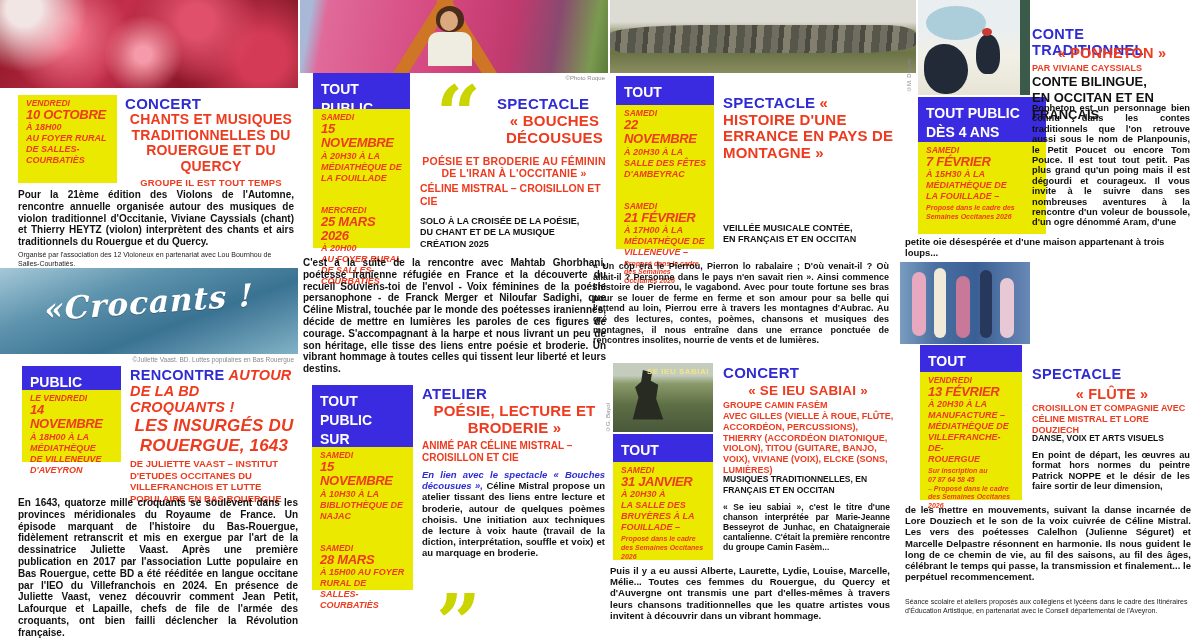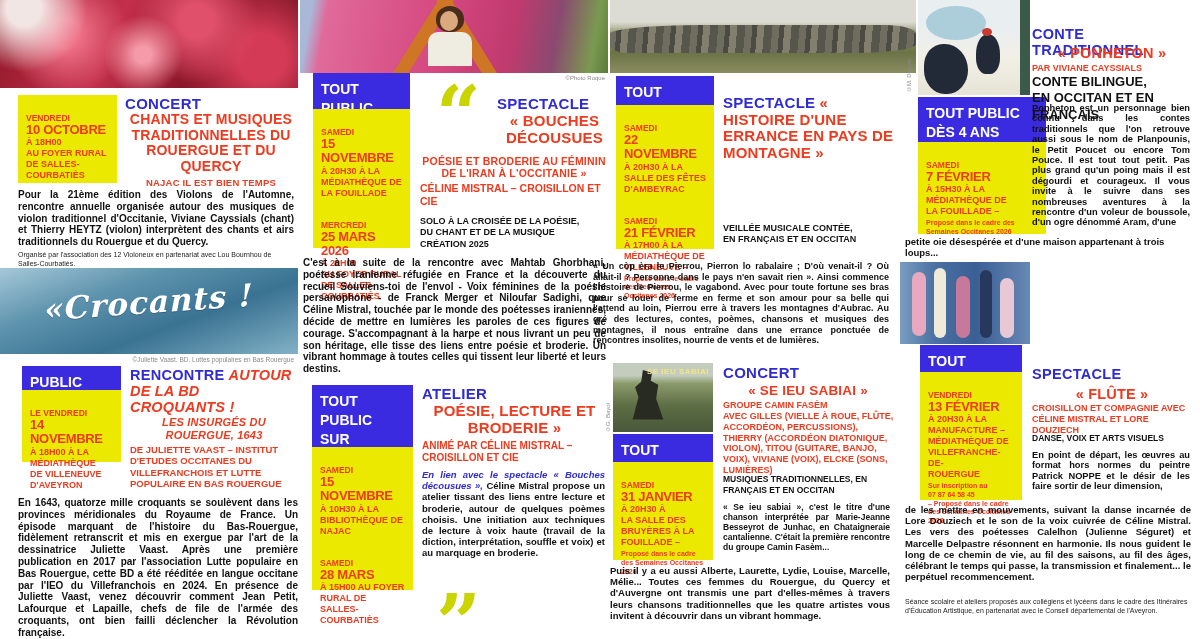--- a/index.html
+++ b/index.html
@@ -8,21 +8,21 @@
     --blue2:#2f2bd3;
     --red:#ee3a1e;
     --quote:#c9d400;
   }
   body{margin:0;background:#e9e9e9;}
   .page{position:relative;width:1200px;height:639px;background:#ffffff;
         font-family:"Liberation Sans",sans-serif;overflow:hidden;}
   .abs{position:absolute;box-sizing:border-box;}
   .pre{white-space:pre-line;}
   .aud{background:var(--blue);color:#fff;font-weight:bold;font-size:14px;line-height:1.35;padding:7px 8px;}
-  .sched{background:var(--yellow);color:var(--red);padding:18px 8px;}
+  .sched{background:var(--yellow);color:var(--red);padding:3px 8px;font-style:italic;}
   .sched .day{font-size:8.5px;font-weight:bold;}
   .sched .date{font-size:13px;font-weight:bold;letter-spacing:-0.3px;line-height:1.1;}
   .sched .detail{font-size:9px;font-weight:bold;line-height:1.22;}
   .sched .snote{font-size:7px;font-weight:bold;line-height:1.25;margin-top:2px;}
   .sched .entry + .entry{margin-top:21px;}
   .genre{color:var(--blue2);font-weight:bold;letter-spacing:.3px;}
   .tred{color:var(--red);font-weight:bold;letter-spacing:.2px;text-align:center;}
   .tital{font-style:italic;}
   .creds{color:var(--red);font-weight:bold;line-height:1.2;}
   .fmt{color:#111;font-weight:bold;line-height:1.25;}
@@ -99,21 +99,21 @@
       <div class="date">10 OCTOBRE</div>
       <div class="detail pre">À 18H00
 AU FOYER RURAL
 DE SALLES-
 COURBATIÈS</div>
     </div>
   </div>
   <div class="abs" style="left:125px;top:95px;width:172px">
     <div class="genre" style="font-size:15px">CONCERT</div>
     <div class="tred" style="font-size:14px;line-height:1.12">CHANTS ET MUSIQUES TRADITIONNELLES DU ROUERGUE ET DU QUERCY</div>
-    <div class="tred" style="font-size:9.5px;margin-top:2px">NAJAC IL EST BIEN TEMPS</div>
+    <div class="tred" style="font-size:9.5px;margin-top:2px">GROUPE IL EST TOUT TEMPS</div>
   </div>
   <div class="abs bodytxt" style="left:18px;top:189px;width:276px;font-size:10px">Pour la 21ème édition des Violons de l'Automne, rencontre annuelle organisée autour des musiques de violon traditionnel d'Occitanie, Viviane Cayssials (chant) et Thierry HEYTZ (violon) interprètent des chants et airs traditionnels du Rouergue et du Quercy.</div>
   <div class="abs tiny" style="left:18px;top:251px;width:276px;font-size:7px;font-weight:normal">Organisé par l'association des 12 Violoneux en partenariat avec Lou Bournhou de Salles-Courbatiès.</div>
 
   <div class="abs img img-crocants" style="left:0;top:268px;width:298px;height:86px">
     <div class="croc-title">«Crocants !</div>
   </div>
   <div class="abs cap" style="left:0;top:356px;width:294px;text-align:right;font-size:6.5px">©Juliette Vaast. BD. Luttes populaires en Bas Rouergue</div>
 
   <div class="abs aud pre" style="left:22px;top:366px;width:99px;height:40px">PUBLIC ADULTE
@@ -123,21 +123,21 @@
       <div class="day">LE VENDREDI</div>
       <div class="date">14 NOVEMBRE</div>
       <div class="detail pre">À 18H00 À LA
 MÉDIATHÈQUE
 DE VILLENEUVE
 D'AVEYRON</div>
     </div>
   </div>
   <div class="abs" style="left:130px;top:367px;width:168px">
     <div style="font-size:14.5px;line-height:1.12"><span class="genre">RENCONTRE</span> <span class="tred tital">AUTOUR DE LA BD CROQUANTS !</span></div>
-    <div class="tred tital" style="font-size:11px;line-height:1.2">LES INSURGÉS DU ROUERGUE, 1643</div>
+    <div class="tred tital" style="font-size:17px;line-height:1.2">LES INSURGÉS DU ROUERGUE, 1643</div>
     <div class="creds" style="font-size:9.5px;margin-top:2px">DE JULIETTE VAAST – INSTITUT D'ETUDES OCCITANES DU VILLEFRANCHOIS ET LUTTE POPULAIRE EN BAS ROUERGUE</div>
   </div>
   <div class="abs bodytxt" style="left:18px;top:497px;width:280px;font-size:10px">En 1643, quatorze mille croquants se soulèvent dans les provinces méridionales du Royaume de France. Un épisode marquant de l'histoire du Bas-Rouergue, fidèlement retranscrit et mis en exergue par l'art de la dessinatrice Juliette Vaast. Après une première publication en 2017 par l'association Lutte populaire en Bas Rouergue, cette BD a été rééditée en langue occitane par l'IEO du Villefranchois en 2024. En présence de Juliette Vaast, venez découvrir comment Jean Petit, Lafourque et Lapaille, chefs de file de l'armée des croquants, ont bien failli déclencher la Révolution française.</div>
 
   <div class="abs aud pre" style="left:313px;top:73px;width:97px;height:36px">TOUT PUBLIC
 DURÉE : 1H00</div>
   <div class="abs sched" style="left:313px;top:109px;width:97px;height:139px">
     <div class="entry">
       <div class="day">SAMEDI</div>
       <div class="date">15 NOVEMBRE</div>

